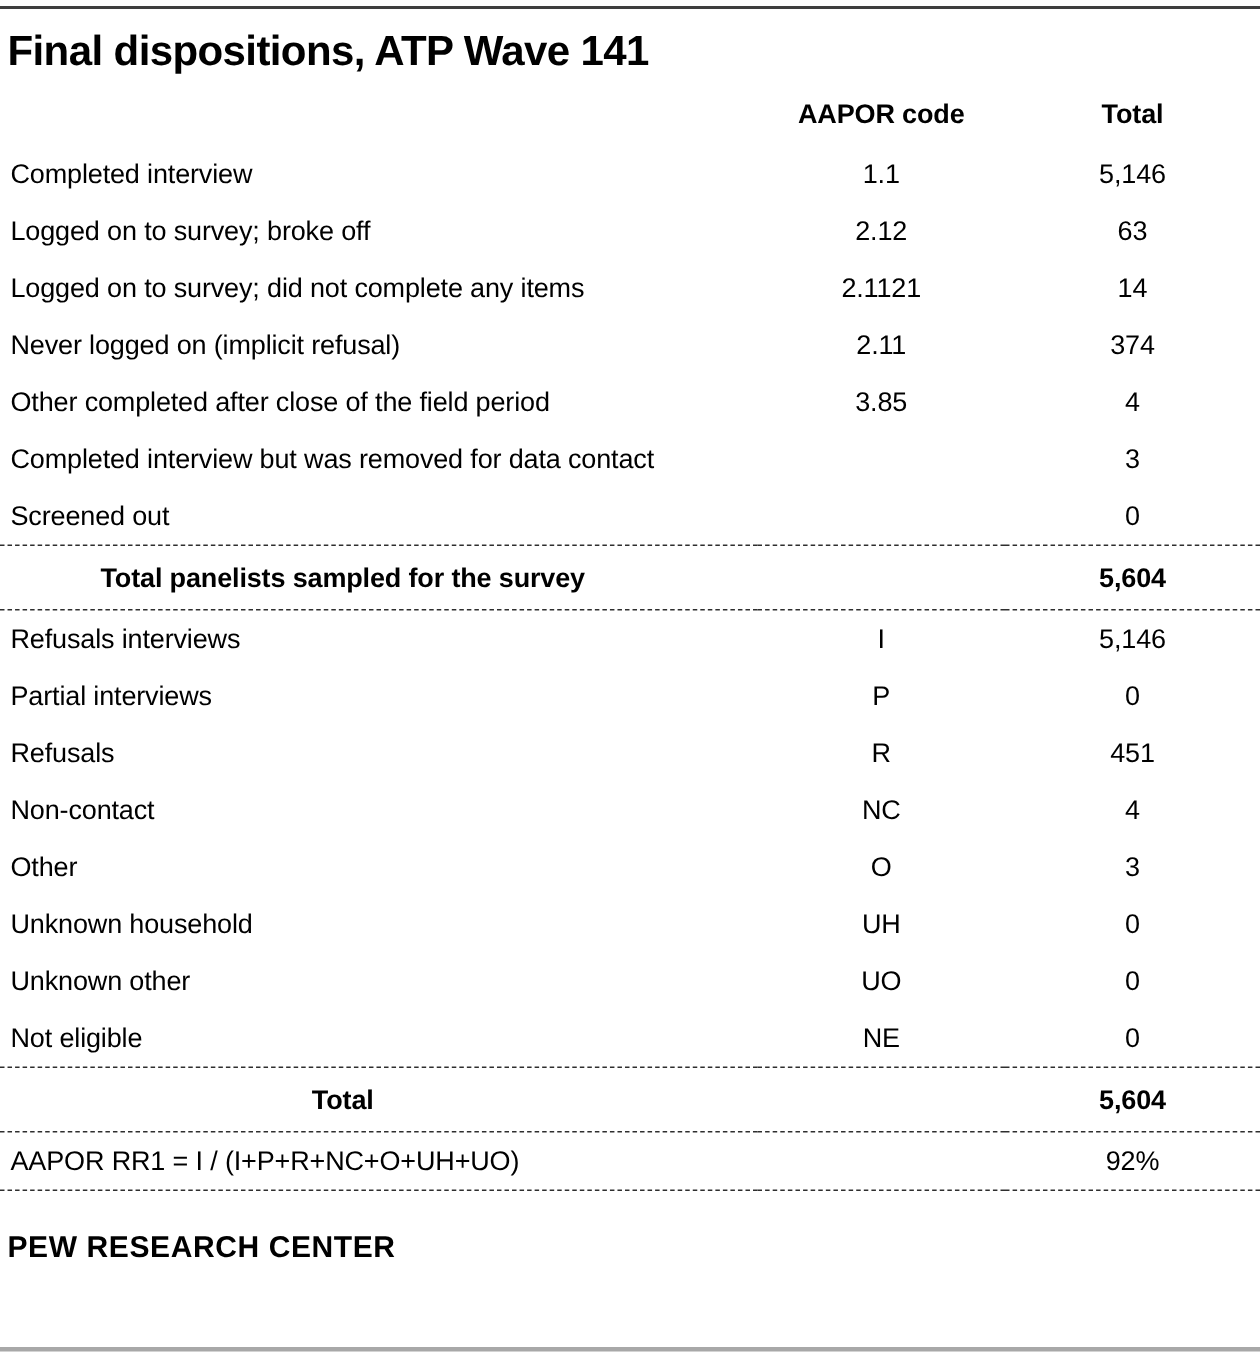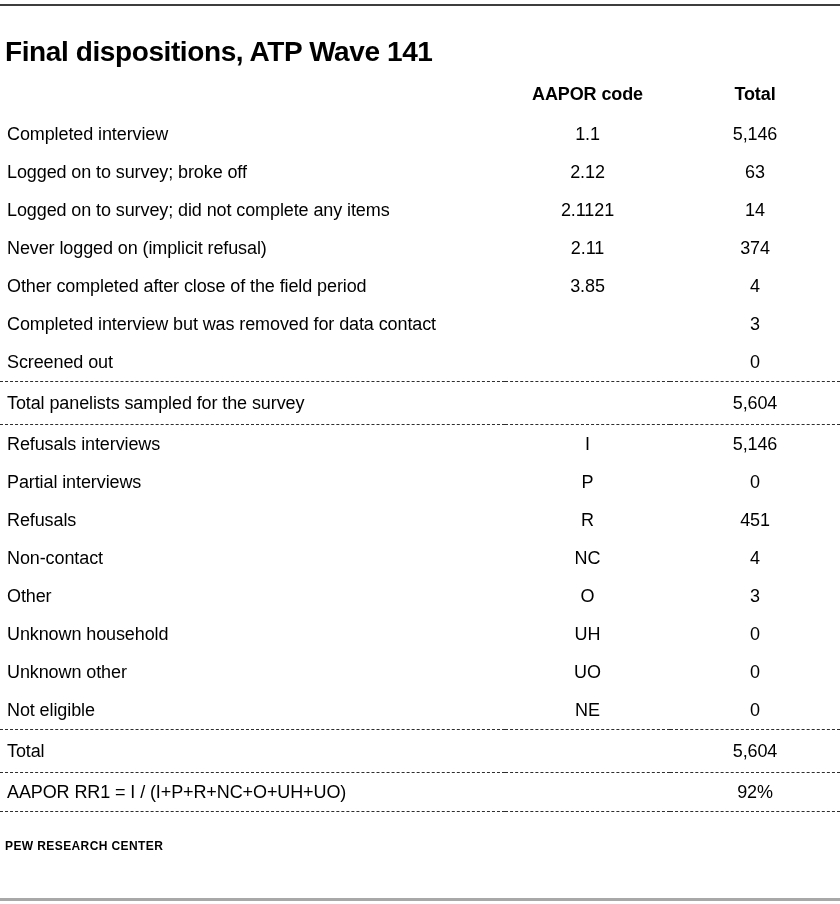--- a/index.html
+++ b/index.html
@@ -19,21 +19,21 @@
     width: 100%; height: 2px;
     background: #3e3e3e;
   }
   .bottom-rule {
     position: absolute;
     bottom: 3px; left: 0;
     width: 100%; height: 3px;
     background: #a8a8a8;
   }
   h1.title {
-    padding: 36px 0 0 5px;
+    padding: 18px 0 0 5px;
     font-size: 28px;
     font-weight: bold;
     letter-spacing: -0.4px;
     line-height: 1.15;
   }
   table.dispositions {
     width: 840px;
     border-collapse: collapse;
     table-layout: fixed;
     margin-top: 13px;
@@ -50,29 +50,30 @@
   }
   td {
     padding: 8px 0;
     line-height: 22px;
     vertical-align: middle;
   }
   td.label { text-align: left; padding-left: 7px; padding-right: 55px; }
   th.code, td.code { text-align: center; }
   th.total, td.total { text-align: center; }
   tr.bold-row td {
-    font-weight: normal;
+    font-weight: bold;
     padding-top: 10px;
     padding-bottom: 10px;
+    text-align: center;
   }
   tr.rule-top    { border-top: 1px dashed #2e2e2e; }
   tr.rule-bottom { border-bottom: 1px dashed #2e2e2e; }
   .source {
     margin: 27px 4px 0 5px;
-    font-size: 12px;
+    font-size: 20px;
     font-weight: bold;
     letter-spacing: 0.4px;
   }
 </style>
 </head>
 <body>
 
 <div id="page">
   <div class="top-rule"></div>
 

